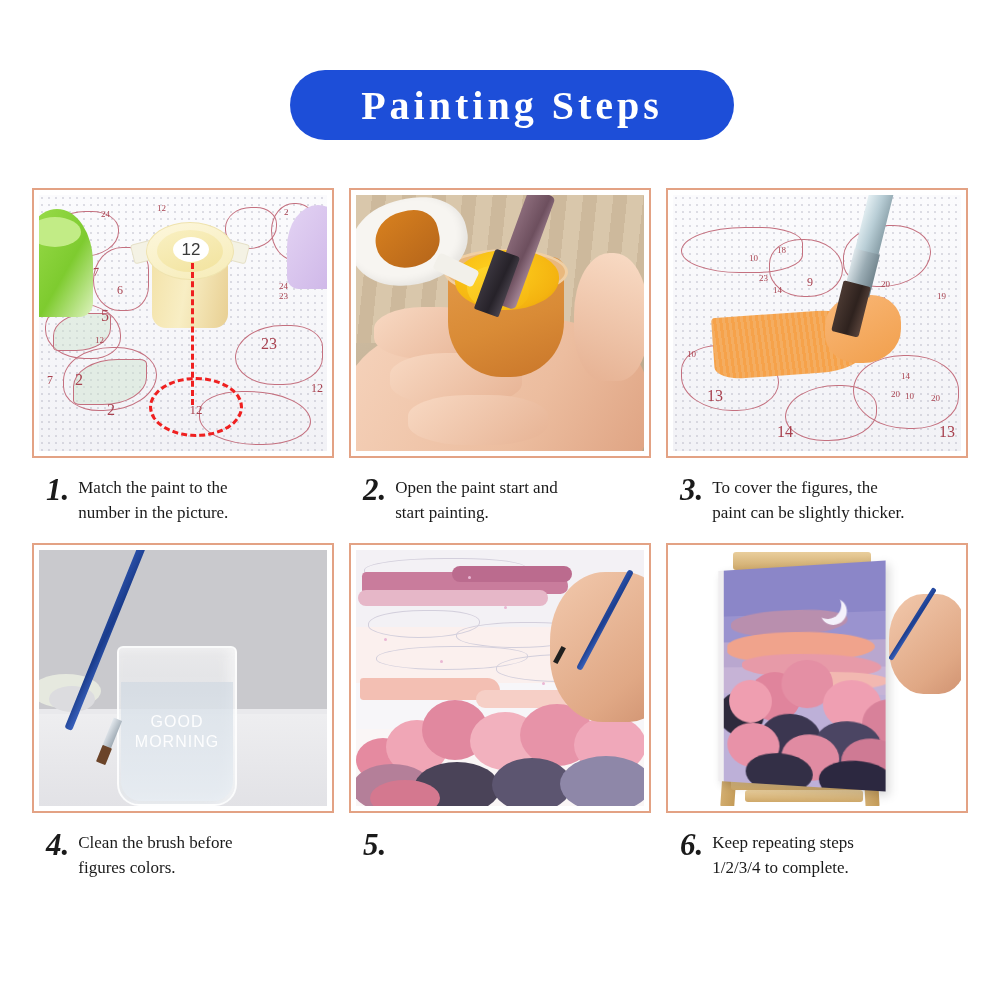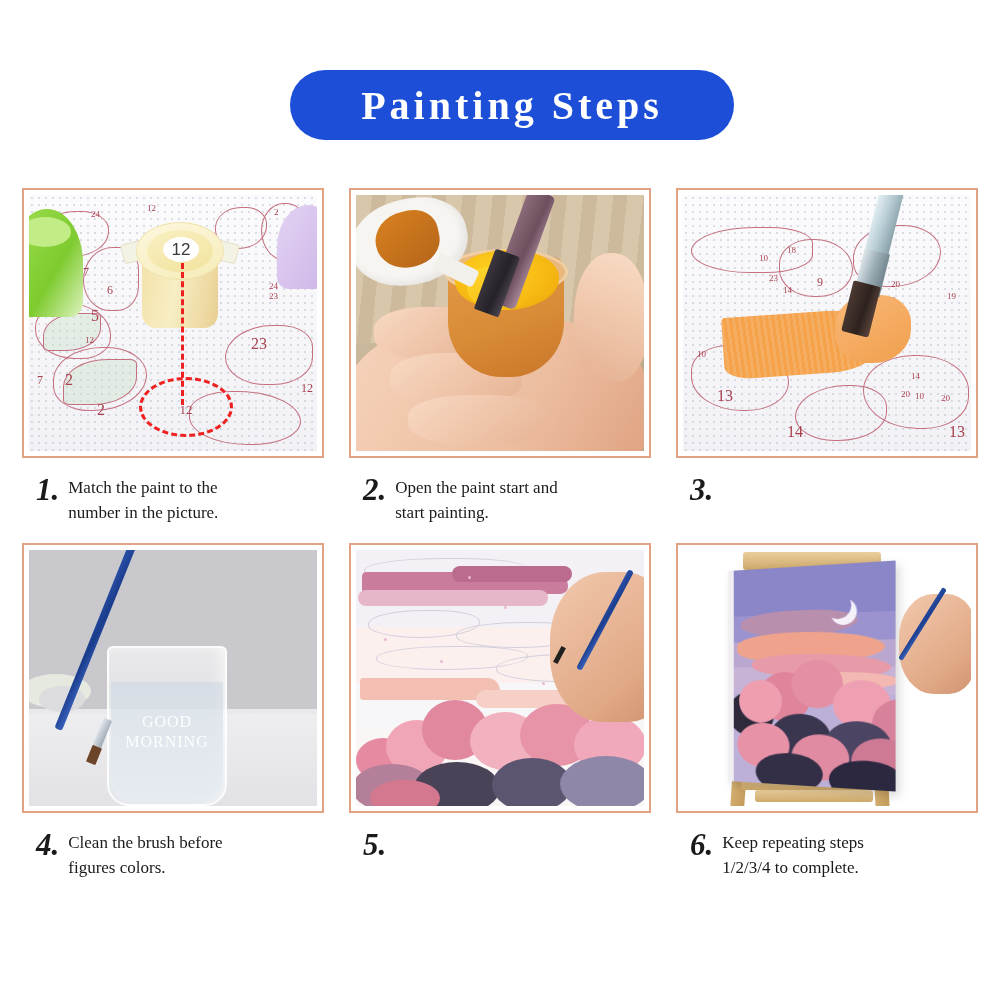--- a/index.html
+++ b/index.html
@@ -40,21 +40,21 @@
   
   #steps-grid {
     position: absolute;
     left: 0;
     top: 188px;
     width: 1000px;
   }
   .step-row {
     display: flex;
     justify-content: space-between;
-    padding: 0 22px;
+    padding: 0 32px;
     box-sizing: border-box;
   }
   .step-row.row-2 { margin-top: 18px; }
   .step-cell { width: 302px; }
 
   .photo-frame {
     width: 302px;
     height: 270px;
     border: 2px solid #e3a284;
     background: #ffffff;
@@ -328,21 +328,21 @@
   }
   .ph4-water {
     position:absolute; left:2px; top:34px; right:2px; bottom:3px;
     background:linear-gradient(180deg,rgba(205,215,225,.6),rgba(232,238,244,.75));
     border-radius:0 0 20px 20px;
   }
   .ph4-gm {
     position:absolute; left:0; right:0; top:64px;
     text-align:center; color:rgba(255,255,255,.92);
     font-size:16px; line-height:1.25; letter-spacing:1px;
-    font-family:Liberation Serif, serif;
+    font-family:Liberation Sans, sans-serif;
   }
   .ph4-brush {
     position:absolute; left:100px; top:-6px;
     width:8px; height:200px;
     background:linear-gradient(95deg,#2a50a8,#1a3c8c 50%,#3a62bd);
     border-radius:3px;
     transform: rotate(22deg);
     transform-origin: top center;
   }
   .ph4-ferrule {
@@ -584,20 +584,22 @@
 
           <div class="ph3-stroke"></div>
           <div class="ph3-blob"></div>
           <div class="ph3-brush-h"></div>
           <div class="ph3-ferrule"></div>
           <div class="ph3-bristle"></div>
         </div>
       </div>
       <div class="caption">
         <span class="step-num">3.</span>
+        <span class="caption-text">To cover the figures, the
+paint can be slightly thicker.</span>
       </div>
     </div>
   </div>
 
   <div class="step-row row-2">
 
     <div class="step-cell">
       <div class="photo-frame">
         <div class="photo">
           <div class="ph4-bg"></div>

